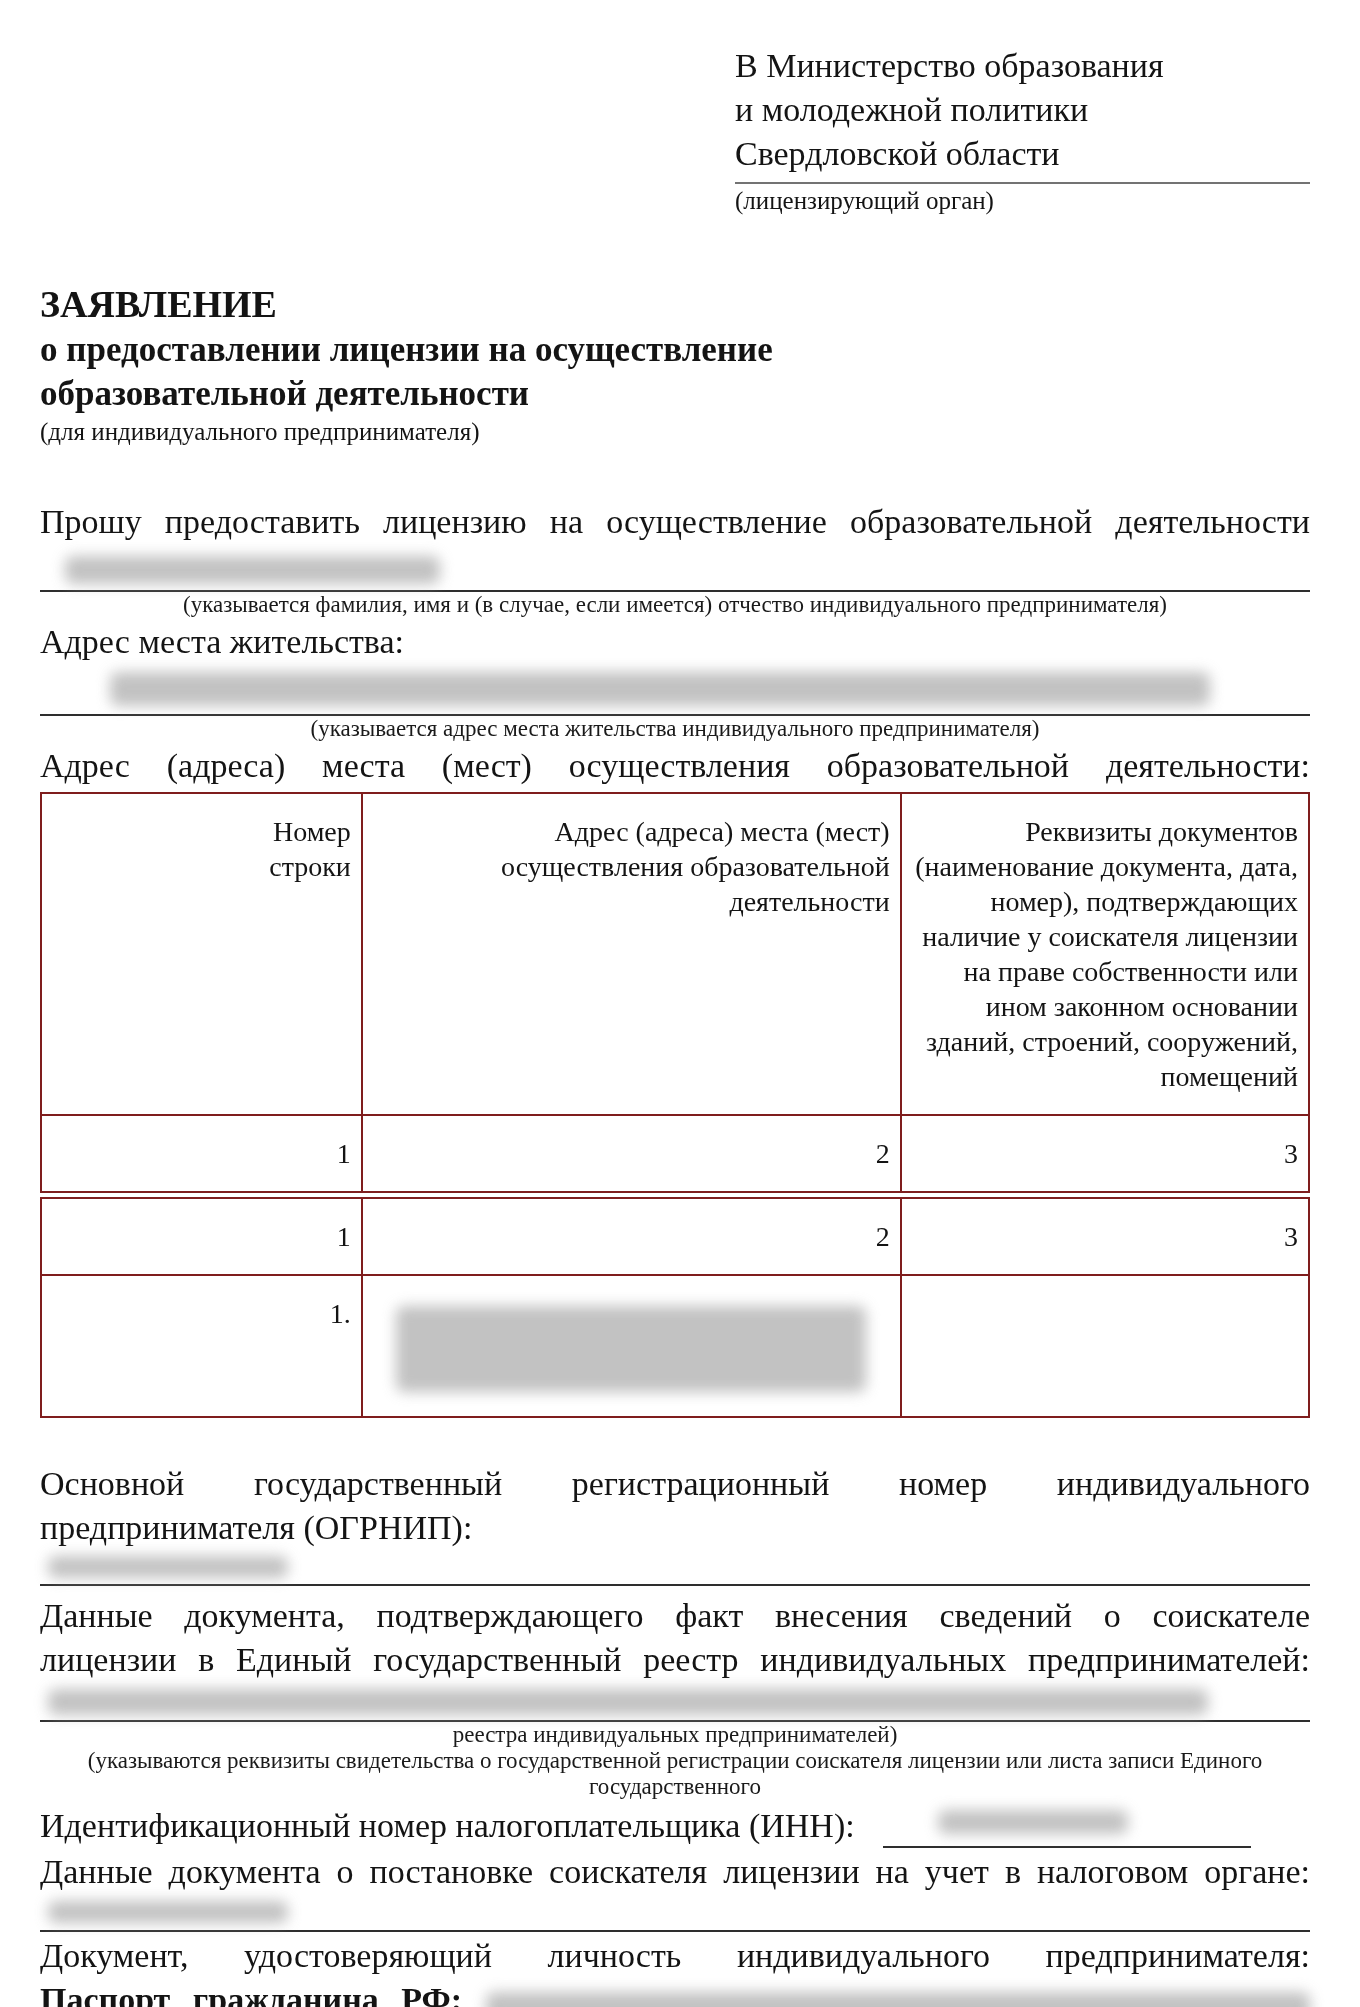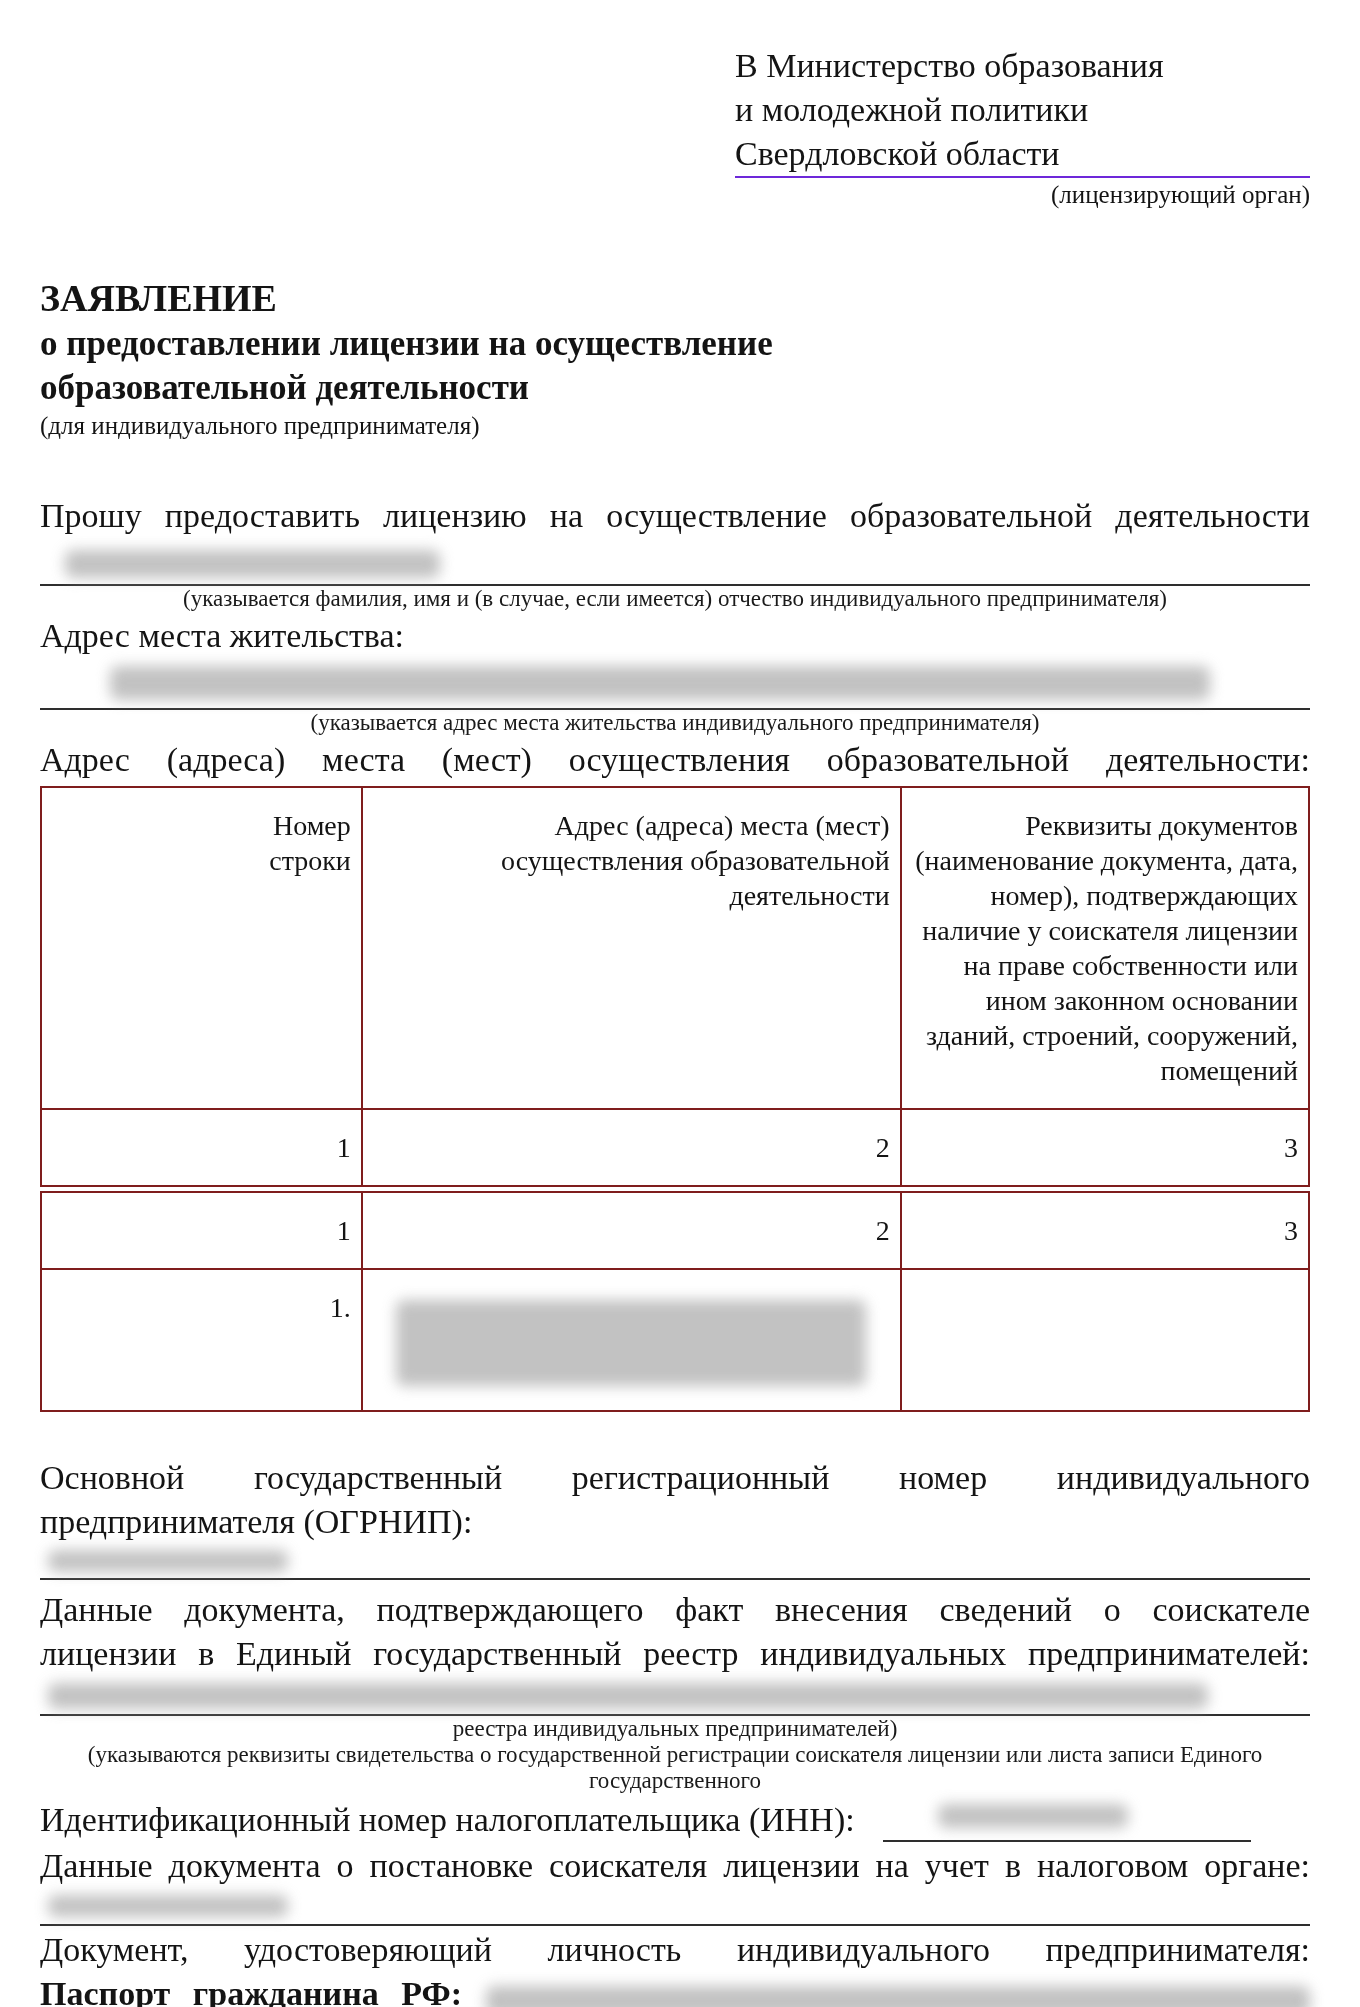--- a/index.html
+++ b/index.html
@@ -10,22 +10,22 @@
     overflow:hidden;
     box-sizing:border-box;
     padding:44px 50px 0 40px;
     font-family:"Liberation Serif","DejaVu Serif",serif;
     color:#141414;
     font-size:34px;
     line-height:44px;
   }
   
   .addressee{margin-left:695px;}
-  .addressee-lines{border-bottom:2px solid #6d28d9;padding-bottom:0;}
-  .addressee-caption{font-size:25px;line-height:30px;text-align:right;padding-top:2px;}
+  .addressee-lines{border-bottom:2px solid #737373;padding-bottom:6px;}
+  .addressee-caption{font-size:25px;line-height:30px;text-align:left;padding-top:2px;}
   
   .title-block{margin-top:64px;text-align:left;}
   .title-main{font-weight:bold;font-size:38px;line-height:48px;}
   .title-sub{font-weight:bold;font-size:35px;line-height:44px;}
   .title-caption{font-size:25px;line-height:32px;}
   
   .jline{text-align:justify;text-align-last:justify;}
   .caption{font-size:23px;line-height:26px;text-align:center;color:#1a1a1a;}
   .value-line{position:relative;border-bottom:2px solid #2e2e2e;}
   .redact{

